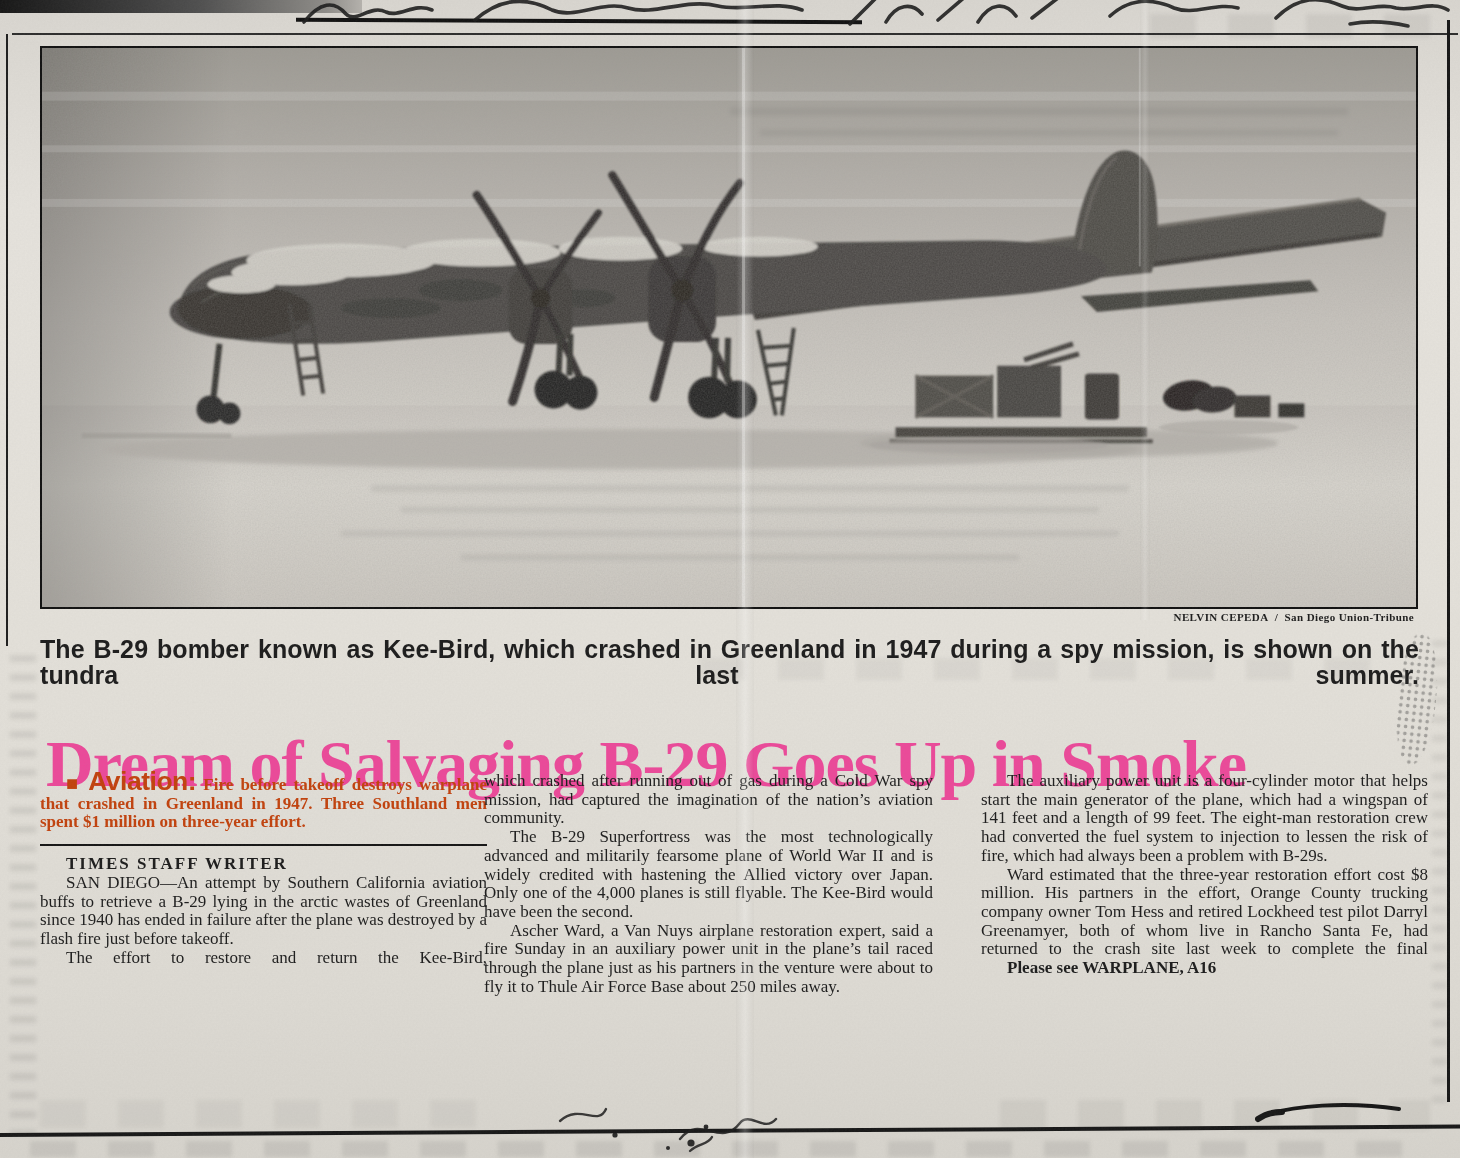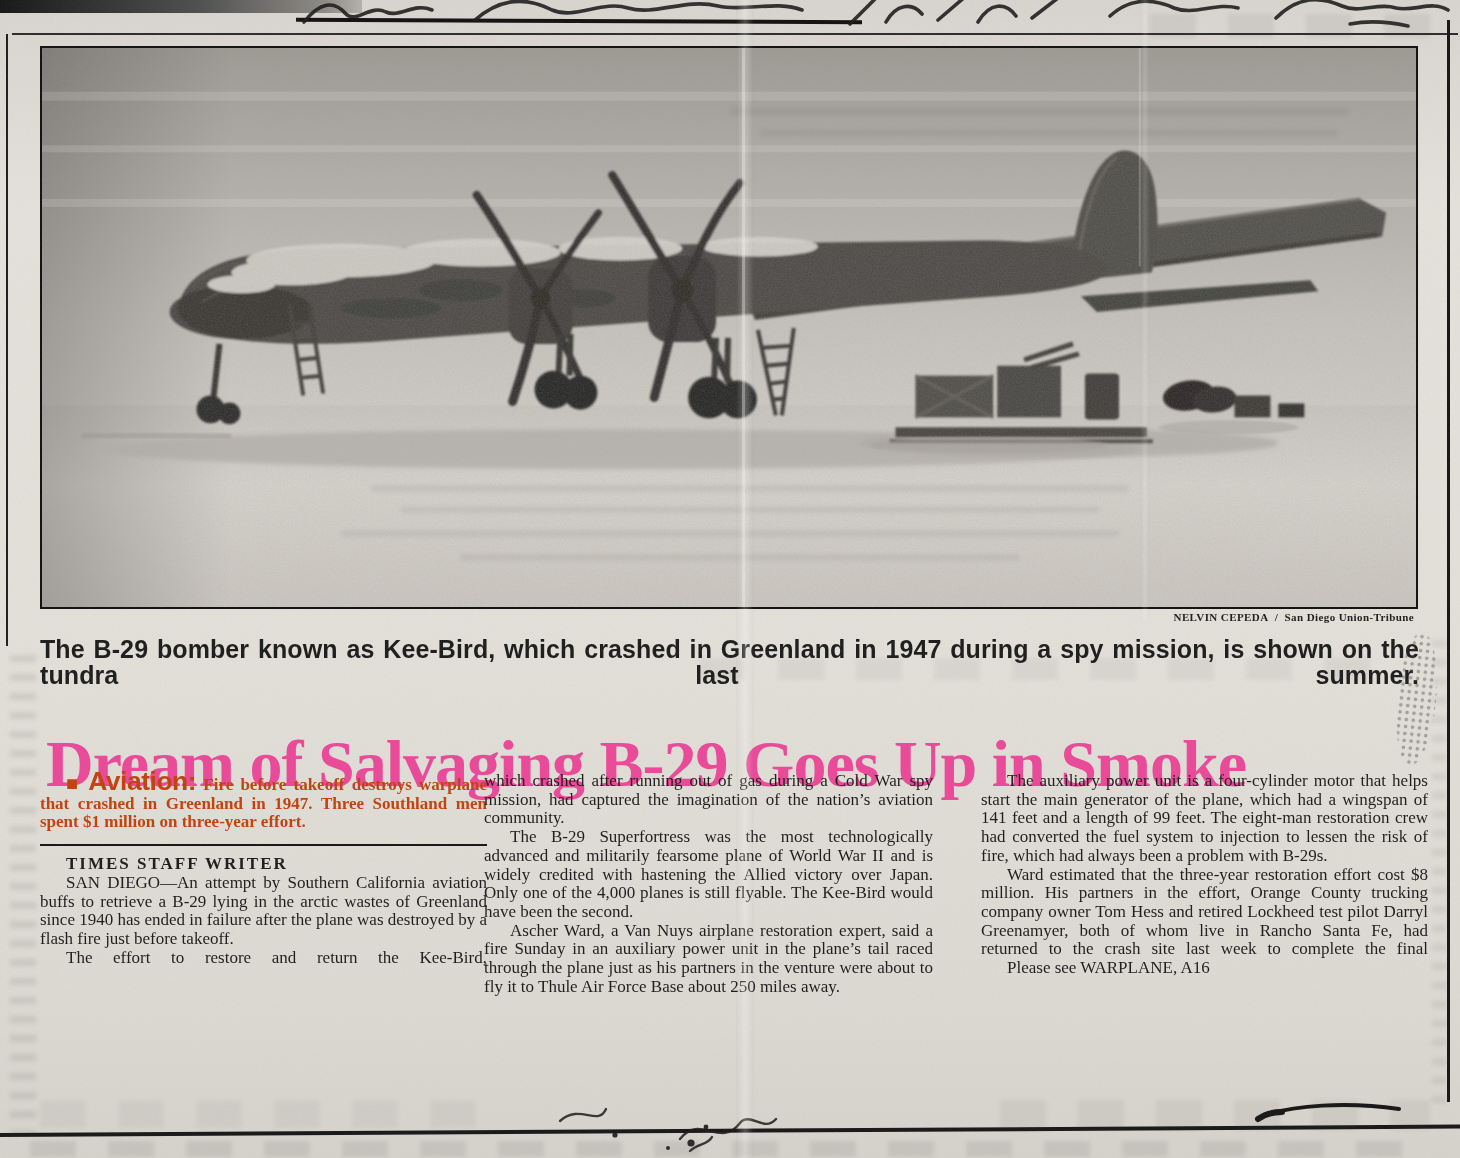--- a/index.html
+++ b/index.html
@@ -37,21 +37,21 @@
   .col-3{left:981px;width:447px;}
   .col p{margin:0;font-size:17px;line-height:18.7px;text-align:justify;text-indent:26px;}
   .col p.noindent{text-indent:0;}
   .col p.cont{text-align-last:justify;}
   .lede{font-size:25px;line-height:36.5px;font-weight:700;text-align:left;margin:0;color:#c2410c;}
   .lede .bullet{font-family:"Liberation Sans",sans-serif;font-size:20px;}
   .lede .kicker{font-family:"Liberation Sans",sans-serif;font-size:26.5px;letter-spacing:-.5px;}
   .byline-rule{border:0;border-top:2.5px solid #141414;margin:12px 0 9px 0;width:100%;}
   .byline{font-size:20px;font-weight:700;letter-spacing:.4px;margin:0;}
   .byline-title{font-size:12.5px;font-weight:700;letter-spacing:2px;margin:3px 0 15px 0;}
-  .continuation{text-align:right;font-weight:400;font-size:17.5px;margin:0;}
+  .continuation{text-align:right;font-weight:700;font-size:17.5px;margin:0;}
   
   .ghost{background:repeating-linear-gradient(180deg,rgba(45,45,45,.20) 0 7px,rgba(0,0,0,0) 7px 19px);
     filter:blur(2px);opacity:.5;pointer-events:none;}
   .ghost-h{background:repeating-linear-gradient(90deg,rgba(55,55,55,.25) 0 46px,rgba(0,0,0,0) 46px 78px);
     filter:blur(2.2px);pointer-events:none;}
   .halftone{left:1398px;top:633px;width:38px;height:132px;
     background-image:radial-gradient(circle,rgba(60,60,60,.7) 1.5px,rgba(0,0,0,0) 2.2px);
     background-size:7px 7px;border-radius:45% 55% 50% 50%;transform:rotate(6deg);
     opacity:.55;filter:blur(.4px);pointer-events:none;}
   .crease{left:736px;top:0;width:18px;height:1158px;opacity:.45;pointer-events:none;

